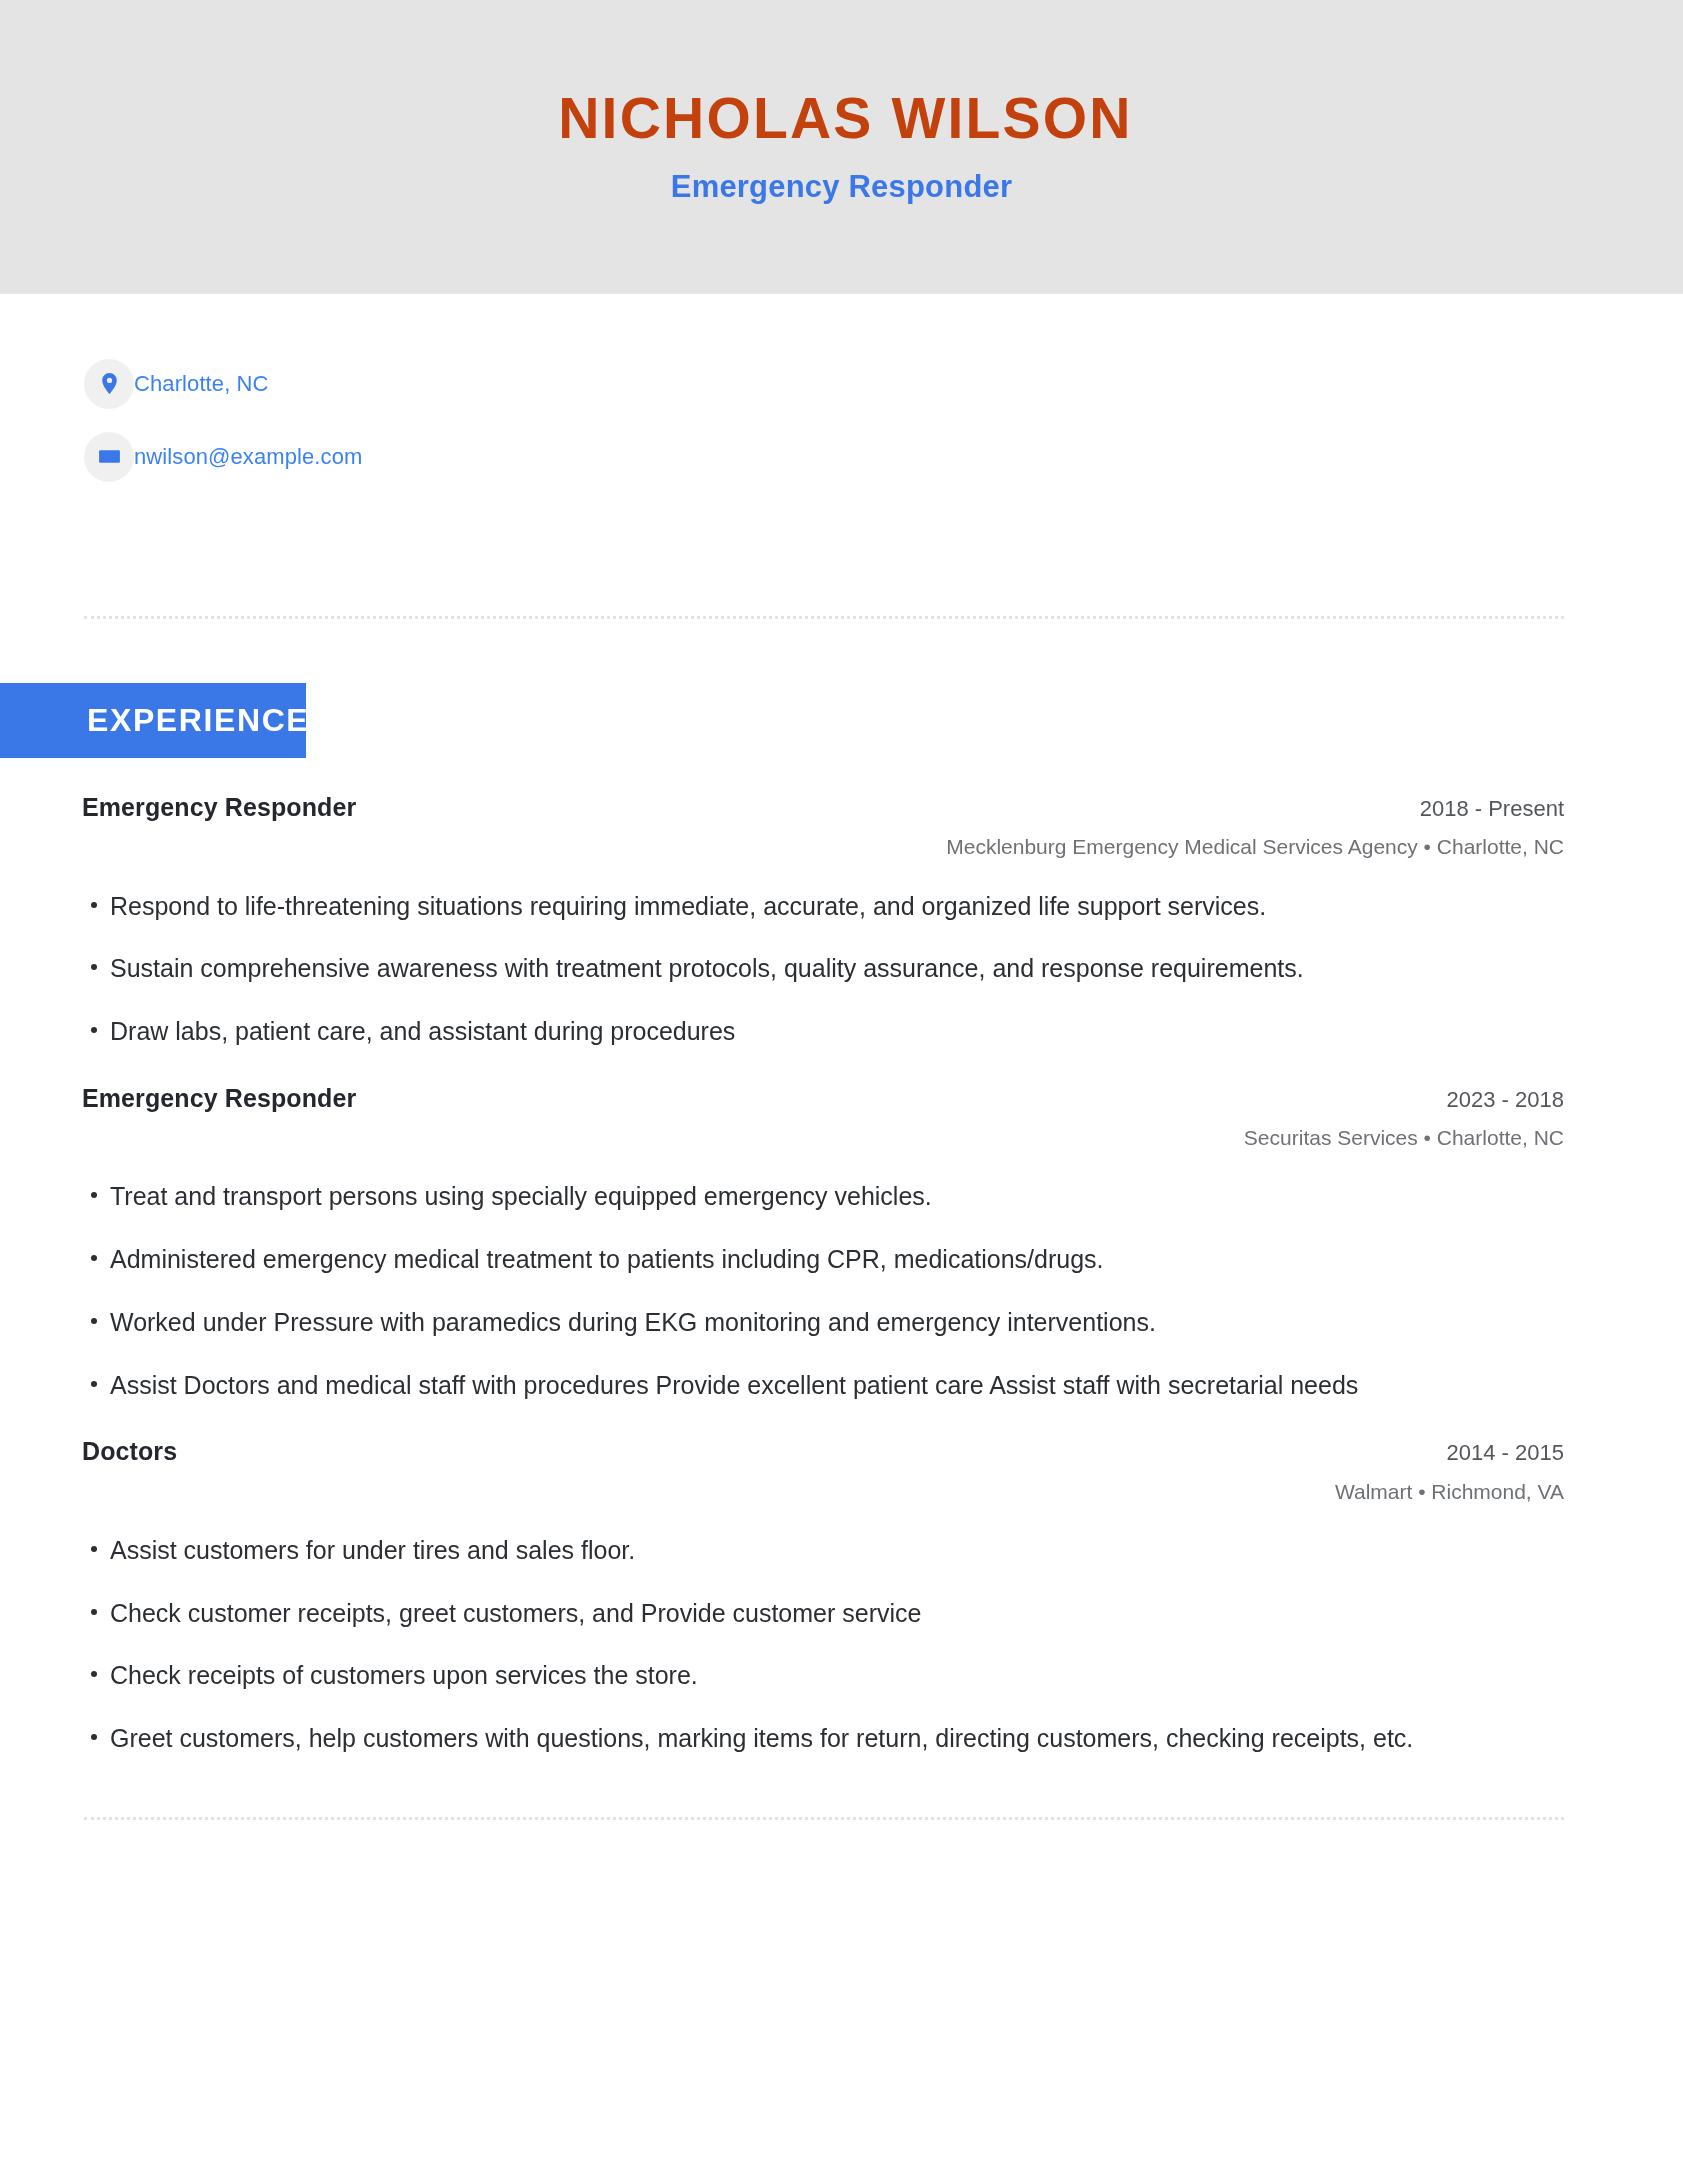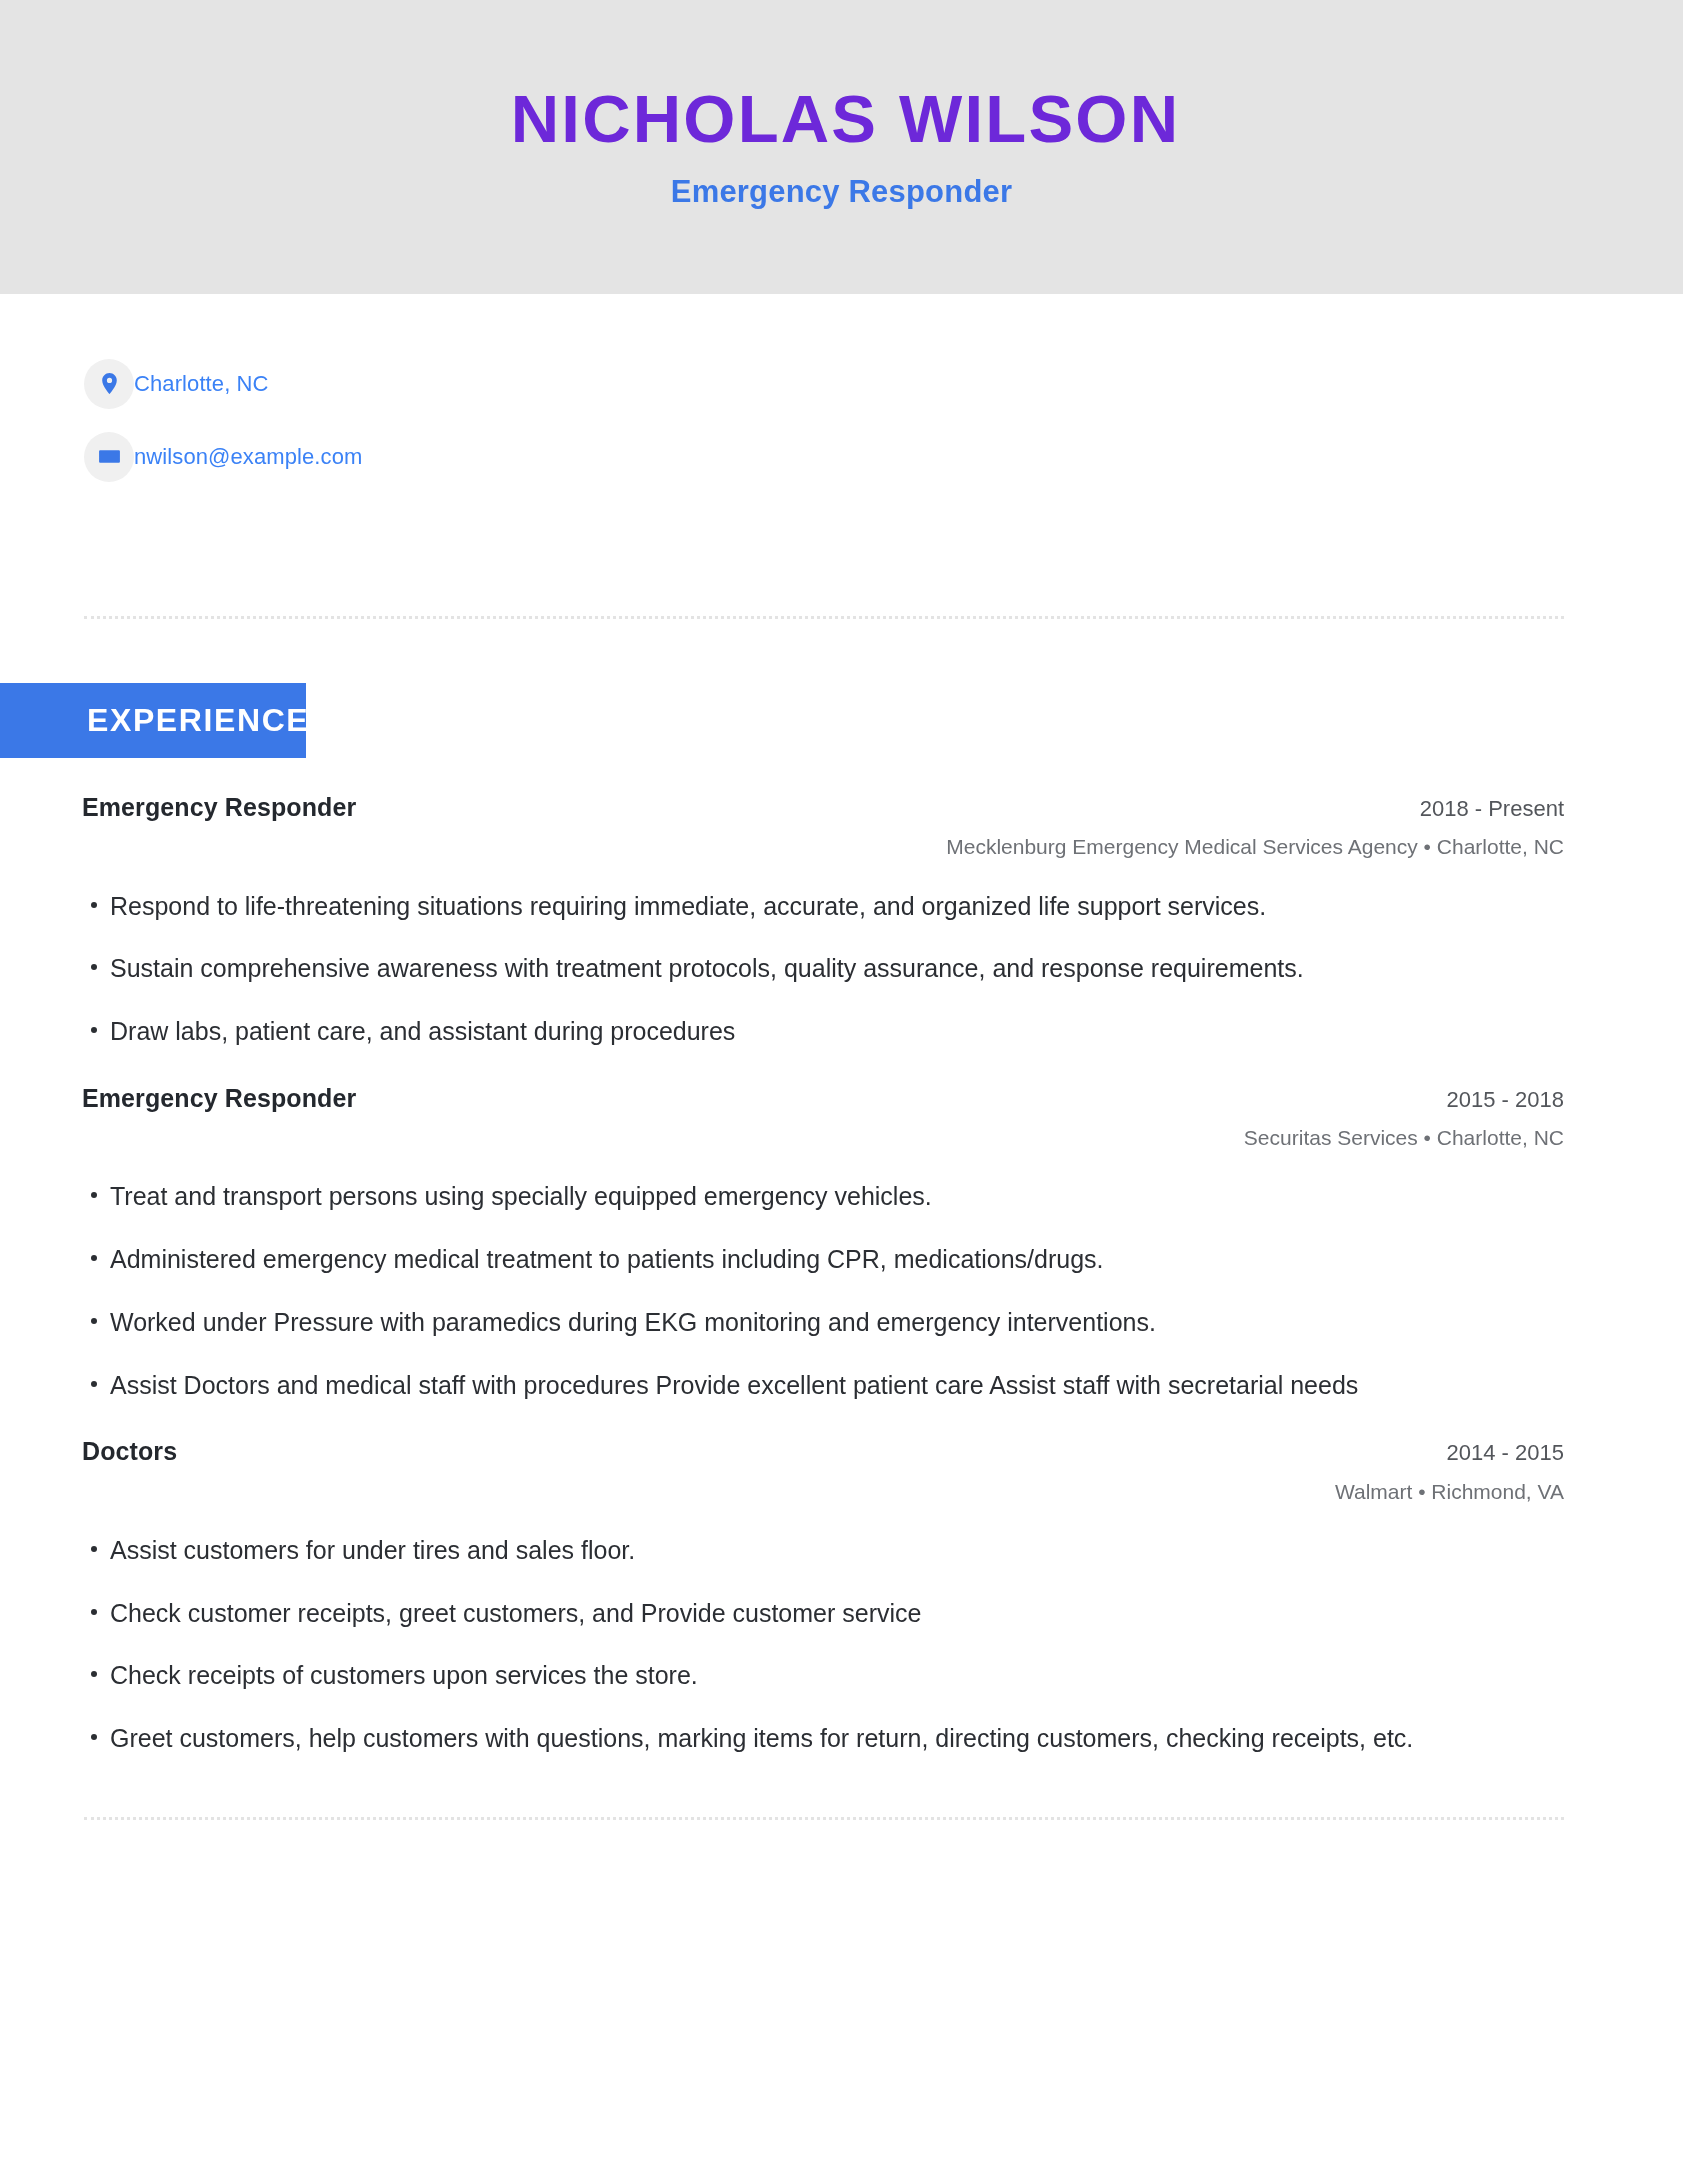--- a/index.html
+++ b/index.html
@@ -30,24 +30,24 @@
     width: 1683px;
     height: 294px;
     background: #e4e4e4;
     display: flex;
     flex-direction: column;
     align-items: center;
     justify-content: center;
     box-sizing: border-box;
   }
   .full-name {
-    font-size: 67px;
+    font-size: 57px;
     font-weight: 700;
     letter-spacing: 2.2px;
-    color: #6d28d9;
+    color: #c2410c;
     line-height: 1.05;
     margin: 0 0 20px 8px;
     text-align: center;
   }
   .job-title-header {
     font-size: 31px;
     font-weight: 700;
     color: #3b78e7;
     letter-spacing: 0.2px;
     text-align: center;
@@ -230,21 +230,21 @@
       <ul class="job-bullets">
         <li>Respond to life-threatening situations requiring immediate, accurate, and organized life support services.</li>
         <li>Sustain comprehensive awareness with treatment protocols, quality assurance, and response requirements.</li>
         <li>Draw labs, patient care, and assistant during procedures</li>
       </ul>
     </div>
 
     <div class="job">
       <div class="job-header">
         <div class="job-title">Emergency Responder</div>
-        <div class="job-dates">2015 - 2018</div>
+        <div class="job-dates">2023 - 2018</div>
       </div>
       <div class="job-meta">Securitas Services  •  Charlotte, NC</div>
       <ul class="job-bullets">
         <li>Treat and transport persons using specially equipped emergency vehicles.</li>
         <li>Administered emergency medical treatment to patients including CPR, medications/drugs.</li>
         <li>Worked under Pressure with paramedics during EKG monitoring and emergency interventions.</li>
         <li>Assist Doctors and medical staff with procedures Provide excellent patient care Assist staff with secretarial needs</li>
       </ul>
     </div>
 

